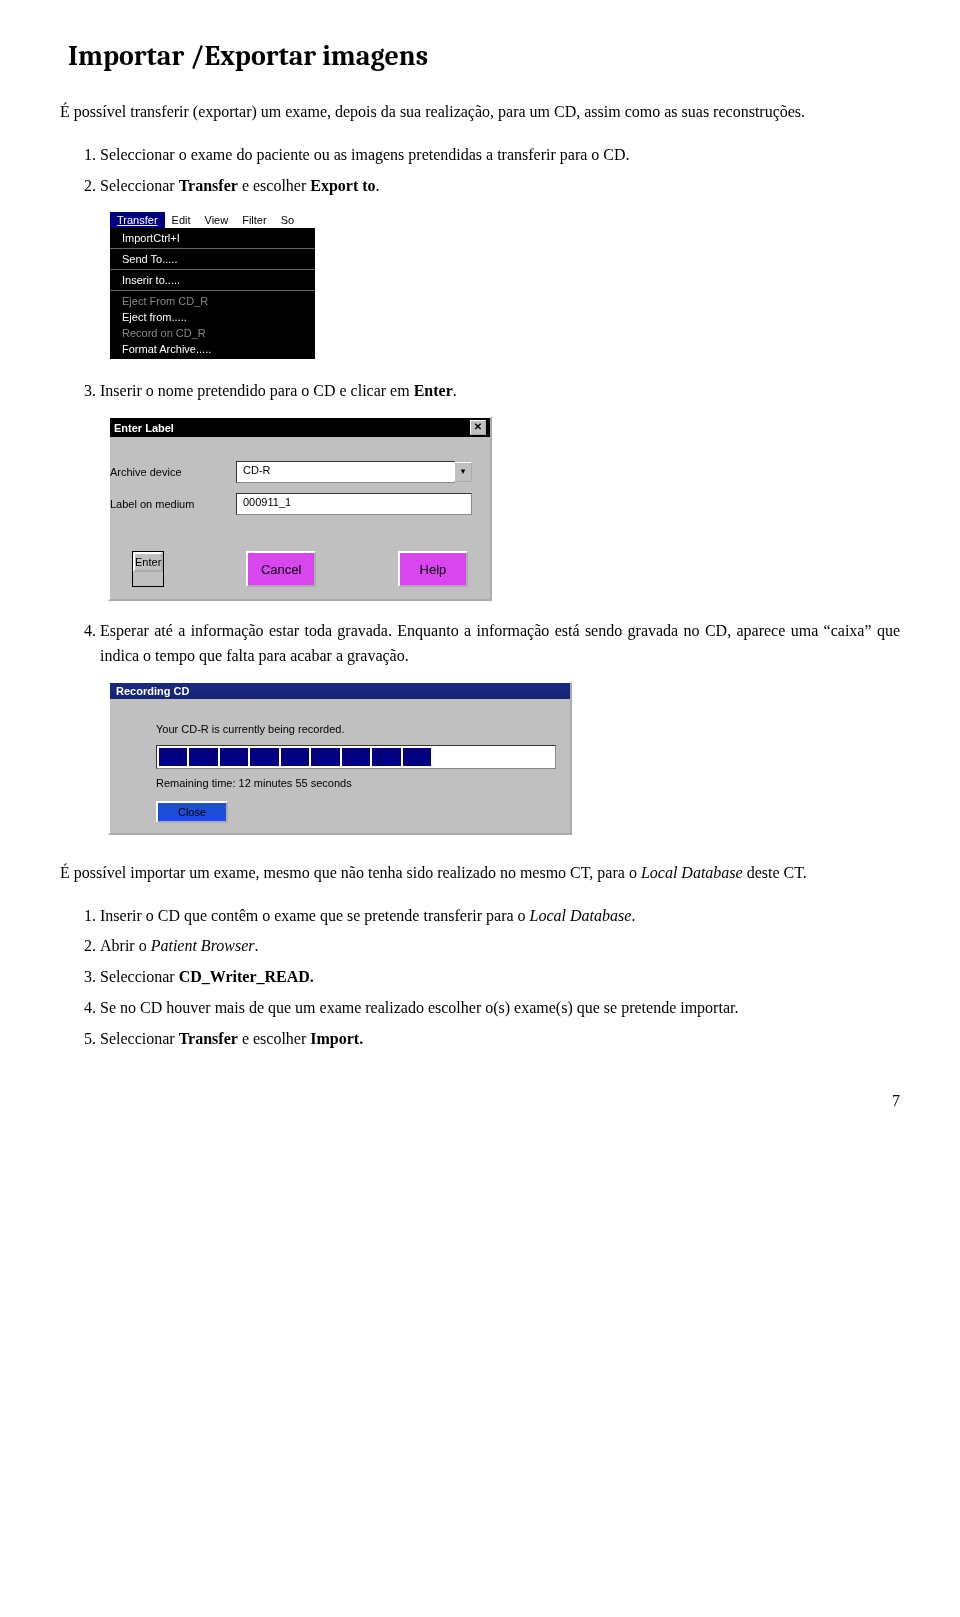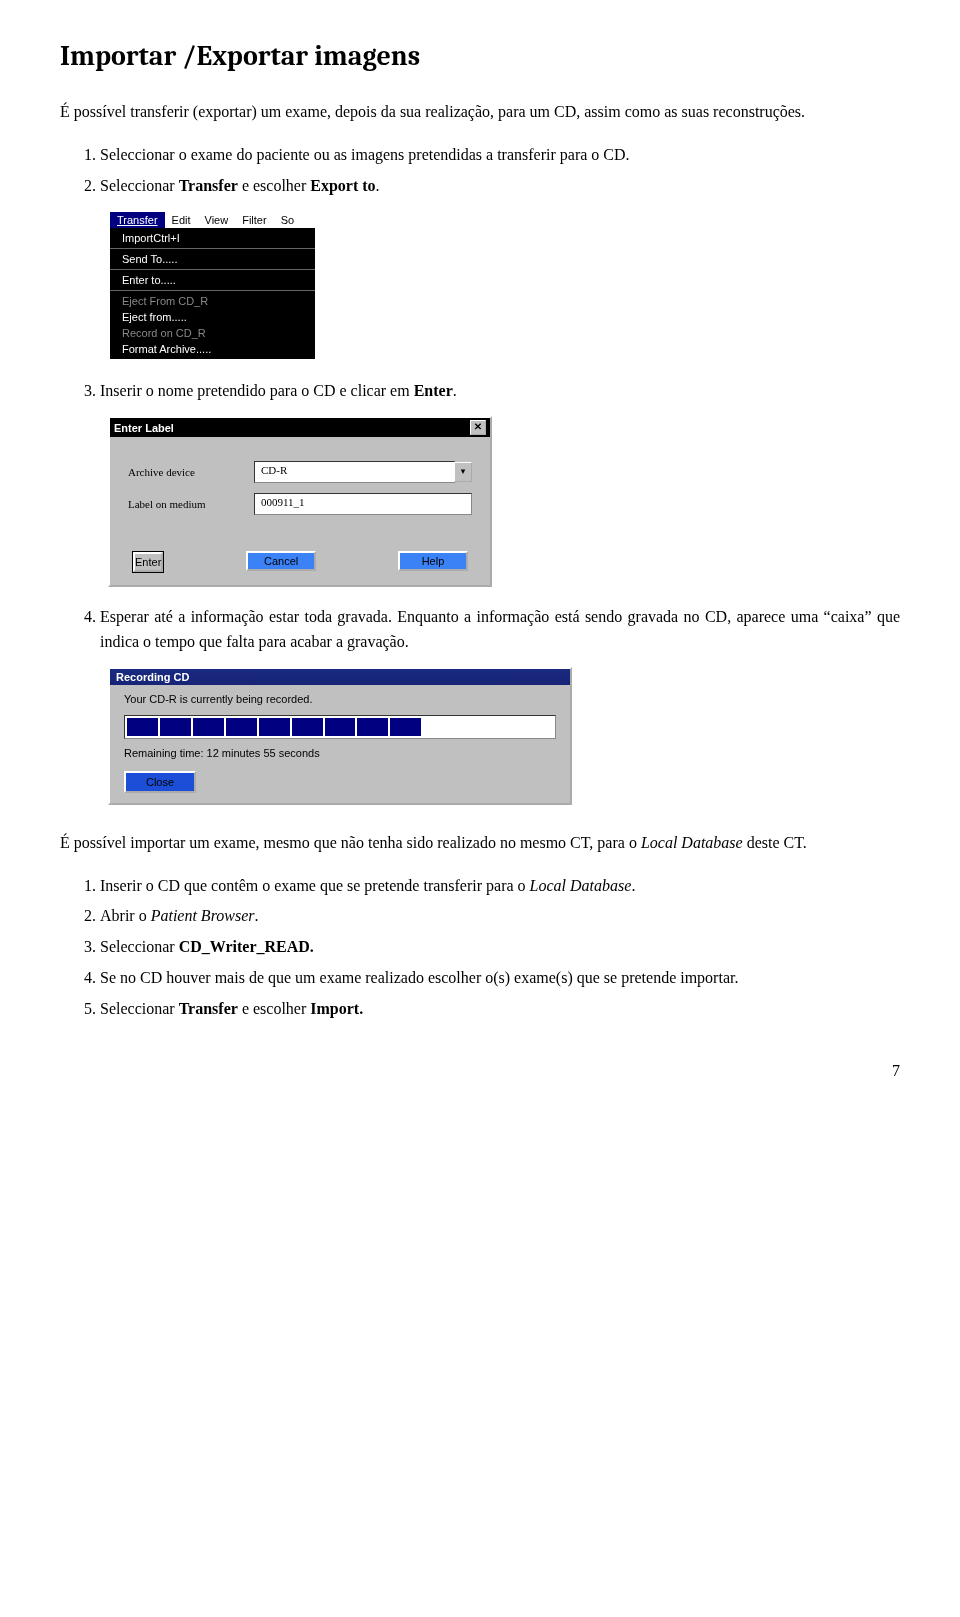--- a/index.html
+++ b/index.html
@@ -8,21 +8,21 @@
     font-family: Georgia, 'Times New Roman', serif;
     background: #fff;
     color: #000;
     width: 960px;
     box-sizing: border-box;
   }
   h1 {
     font-family: Cambria, Georgia, serif;
     font-weight: bold;
     font-size: 28px;
-    margin: 0 0 28px 0;
+    margin: 0 0 28px 8px;
   }
   .para {
     font-size: 16px;
     line-height: 1.55;
     margin: 12px 0 18px 0;
     text-align: justify;
   }
   ol {
     font-size: 16px;
     line-height: 1.55;
@@ -87,21 +87,21 @@
   .ui-dialog .closebtn {
     width: 14px; height: 13px;
     background: #c0c0c0;
     border: 1px outset #fff;
     text-align: center;
     line-height: 11px;
     font-size: 10px;
     color: #000;
     font-weight: bold;
   }
-  .ui-dialog .body { padding: 24px 18px 16px 18px; font-family: Liberation Serif, serif; }
+  .ui-dialog .body { padding: 24px 18px 16px 0; }
   .ui-dialog .form-row {
     display: flex;
     align-items: center;
     margin-bottom: 10px;
   }
   .ui-dialog .form-row label { width: 120px; color:#000; text-align: left; padding-right:6px;}
   .ui-dialog .field {
     background:#fff;
     border: 1px inset #888;
     padding: 2px 6px;
@@ -118,25 +118,25 @@
     font-size:9px;
     line-height:16px;
     color:#000;
   }
   .ui-dialog .btns {
     display:flex;
     justify-content: space-between;
     padding: 10px 22px 12px 22px;
   }
   .ui-dialog button {
-    width: 70px; height:20px;
-    background:#3b82f6;
+    width: 70px; height:36px;
+    background:#d946ef;
     border:2px outset #fff;
     font-family: Tahoma, Arial, sans-serif;
-    font-size:11px;
+    font-size:13px;
   }
   .ui-dialog .default-btn { border:1px solid #000; padding:0; }
   .ui-dialog .default-btn span {
     display:block; border:2px outset #fff; line-height:16px;
   }
 
   
   .ui-progress {
     width: 460px;
     background:#c0c0c0;
@@ -145,21 +145,21 @@
     font-size:11px;
     margin: 6px 0 26px 48px;
   }
   .ui-progress .titlebar {
     background:#1a237e;
     background: linear-gradient(to bottom, #1a2a7e, #172478);
     color:#fff;
     padding:2px 6px;
     font-weight:bold;
   }
-  .ui-progress .body { padding: 8px 14px 10px 14px; color:#000;}
+  .ui-progress .body { padding: 24px 14px 10px 14px; color:#000;margin-left:32px;}
   .ui-progress .status { margin-bottom:10px; font-size:11px; color:#000;}
   .ui-progress .bar {
     height: 24px;
     border:1px inset #888;
     background:#fff;
     display:flex;
     gap:2px;
     padding:2px;
     box-sizing:border-box;
   }
@@ -208,21 +208,21 @@
         <span>Ctrl+I</span>
     </div>
   </div>
   <div class="section">
     <div class="row">
         <span>Send To.....</span>
       </div>
   </div>
   <div class="section">
     <div class="row">
-        <span>Enter to.....</span>
+        <span>Inserir to.....</span>
       </div>
   </div>
   <div class="section" style="border-bottom:none;">
     <div class="row dim">
         <span>Eject From CD_R</span>
       </div>
     <div class="row">
         <span>Eject from.....</span>
       </div>
     <div class="row dim">

